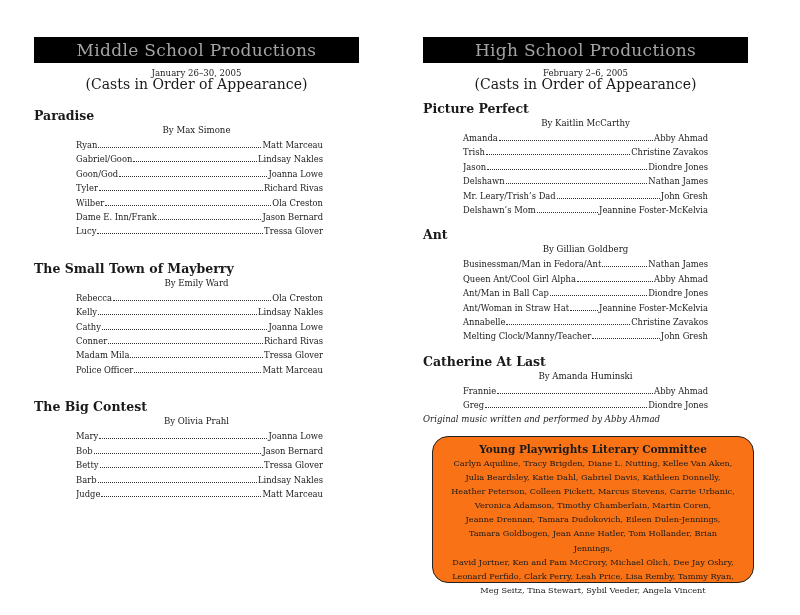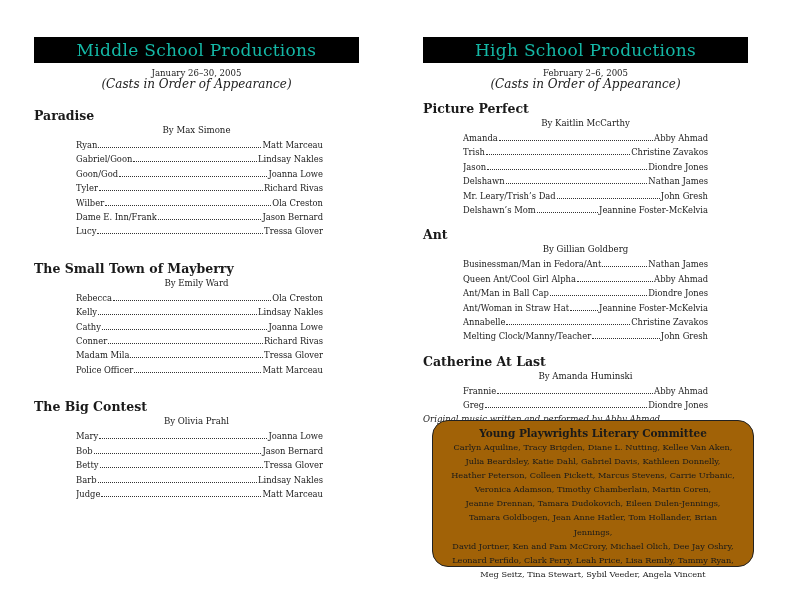--- a/index.html
+++ b/index.html
@@ -4,47 +4,47 @@
 <style>
   html, body { margin: 0; padding: 0; }
   body {
     width: 800px; height: 615px; background: #ffffff; position: relative; overflow: hidden;
     font-family: "DejaVu Serif", "Liberation Serif", serif; color: #1a1a1a;
   }
   .col { position: absolute; top: 37px; }
   .col.left { left: 34px; width: 325px; }
   .col.right { left: 423px; width: 325px; }
   .banner {
-    height: 26px; background: #000; color: #14b8a6; text-align: center;
+    height: 26px; background: #000; color: #a3a3a3; text-align: center;
     font-size: 17px; line-height: 27px; letter-spacing: 0.3px;
   }
   .dates { text-align: center; font-size: 8.6px; margin-top: 4px; line-height: 12px; }
-  .note { text-align: center; font-size: 12px; font-style: italic; line-height: 11px; }
+  .note { text-align: center; font-size: 14px; line-height: 11px; }
   .play { margin-top: 20px; }
   .play.first { margin-top: 18px; }
   .right .play { margin-top: 10px; }
   .right .play.first { margin-top: 11px; }
   .play-title { text-align: left; font-size: 12.5px; font-weight: bold; line-height: 16px; }
   .author { text-align: center; font-size: 8.6px; line-height: 12px; margin-bottom: 2px; }
   .cast-list { margin: 0 auto; }
   .left .cast-list { width: 247px; padding-left: 6px; }
   .right .cast-list { width: 245px; padding-left: 0; text-align: right; }
   .cast-row {
     display: flex; align-items: baseline; font-size: 8.4px; line-height: 13.4px; white-space: nowrap; overflow: hidden;
   }
   .cast-row .role { flex: 0 0 auto; }
   .cast-row .dots {
     flex: 1 1 auto; overflow: hidden; margin: 0 1px;
     border-bottom: 1px dotted #333; height: 9px;
   }
   .cast-row .actor { flex: 0 0 auto; }
   .credit { font-size: 8.6px; font-style: italic; line-height: 12px; }
   .committee {
-    position: absolute; left: 432px; top: 420px; width: 322px; height: 147px;
-    background: #a16207; border: 1.5px solid #222; border-radius: 16px; box-sizing: border-box;
+    position: absolute; left: 432px; top: 436px; width: 322px; height: 147px;
+    background: #f97316; border: 1.5px solid #222; border-radius: 16px; box-sizing: border-box;
     text-align: center; padding-top: 5px;
   }
   .committee-title { font-size: 10.5px; font-weight: bold; line-height: 14px; }
   .committee-members { font-size: 8.2px; line-height: 14.1px; padding: 0 16px; }
 </style>
 </head>
 <body>
 
 <div class="col left">
   <div class="banner">Middle School Productions</div>

